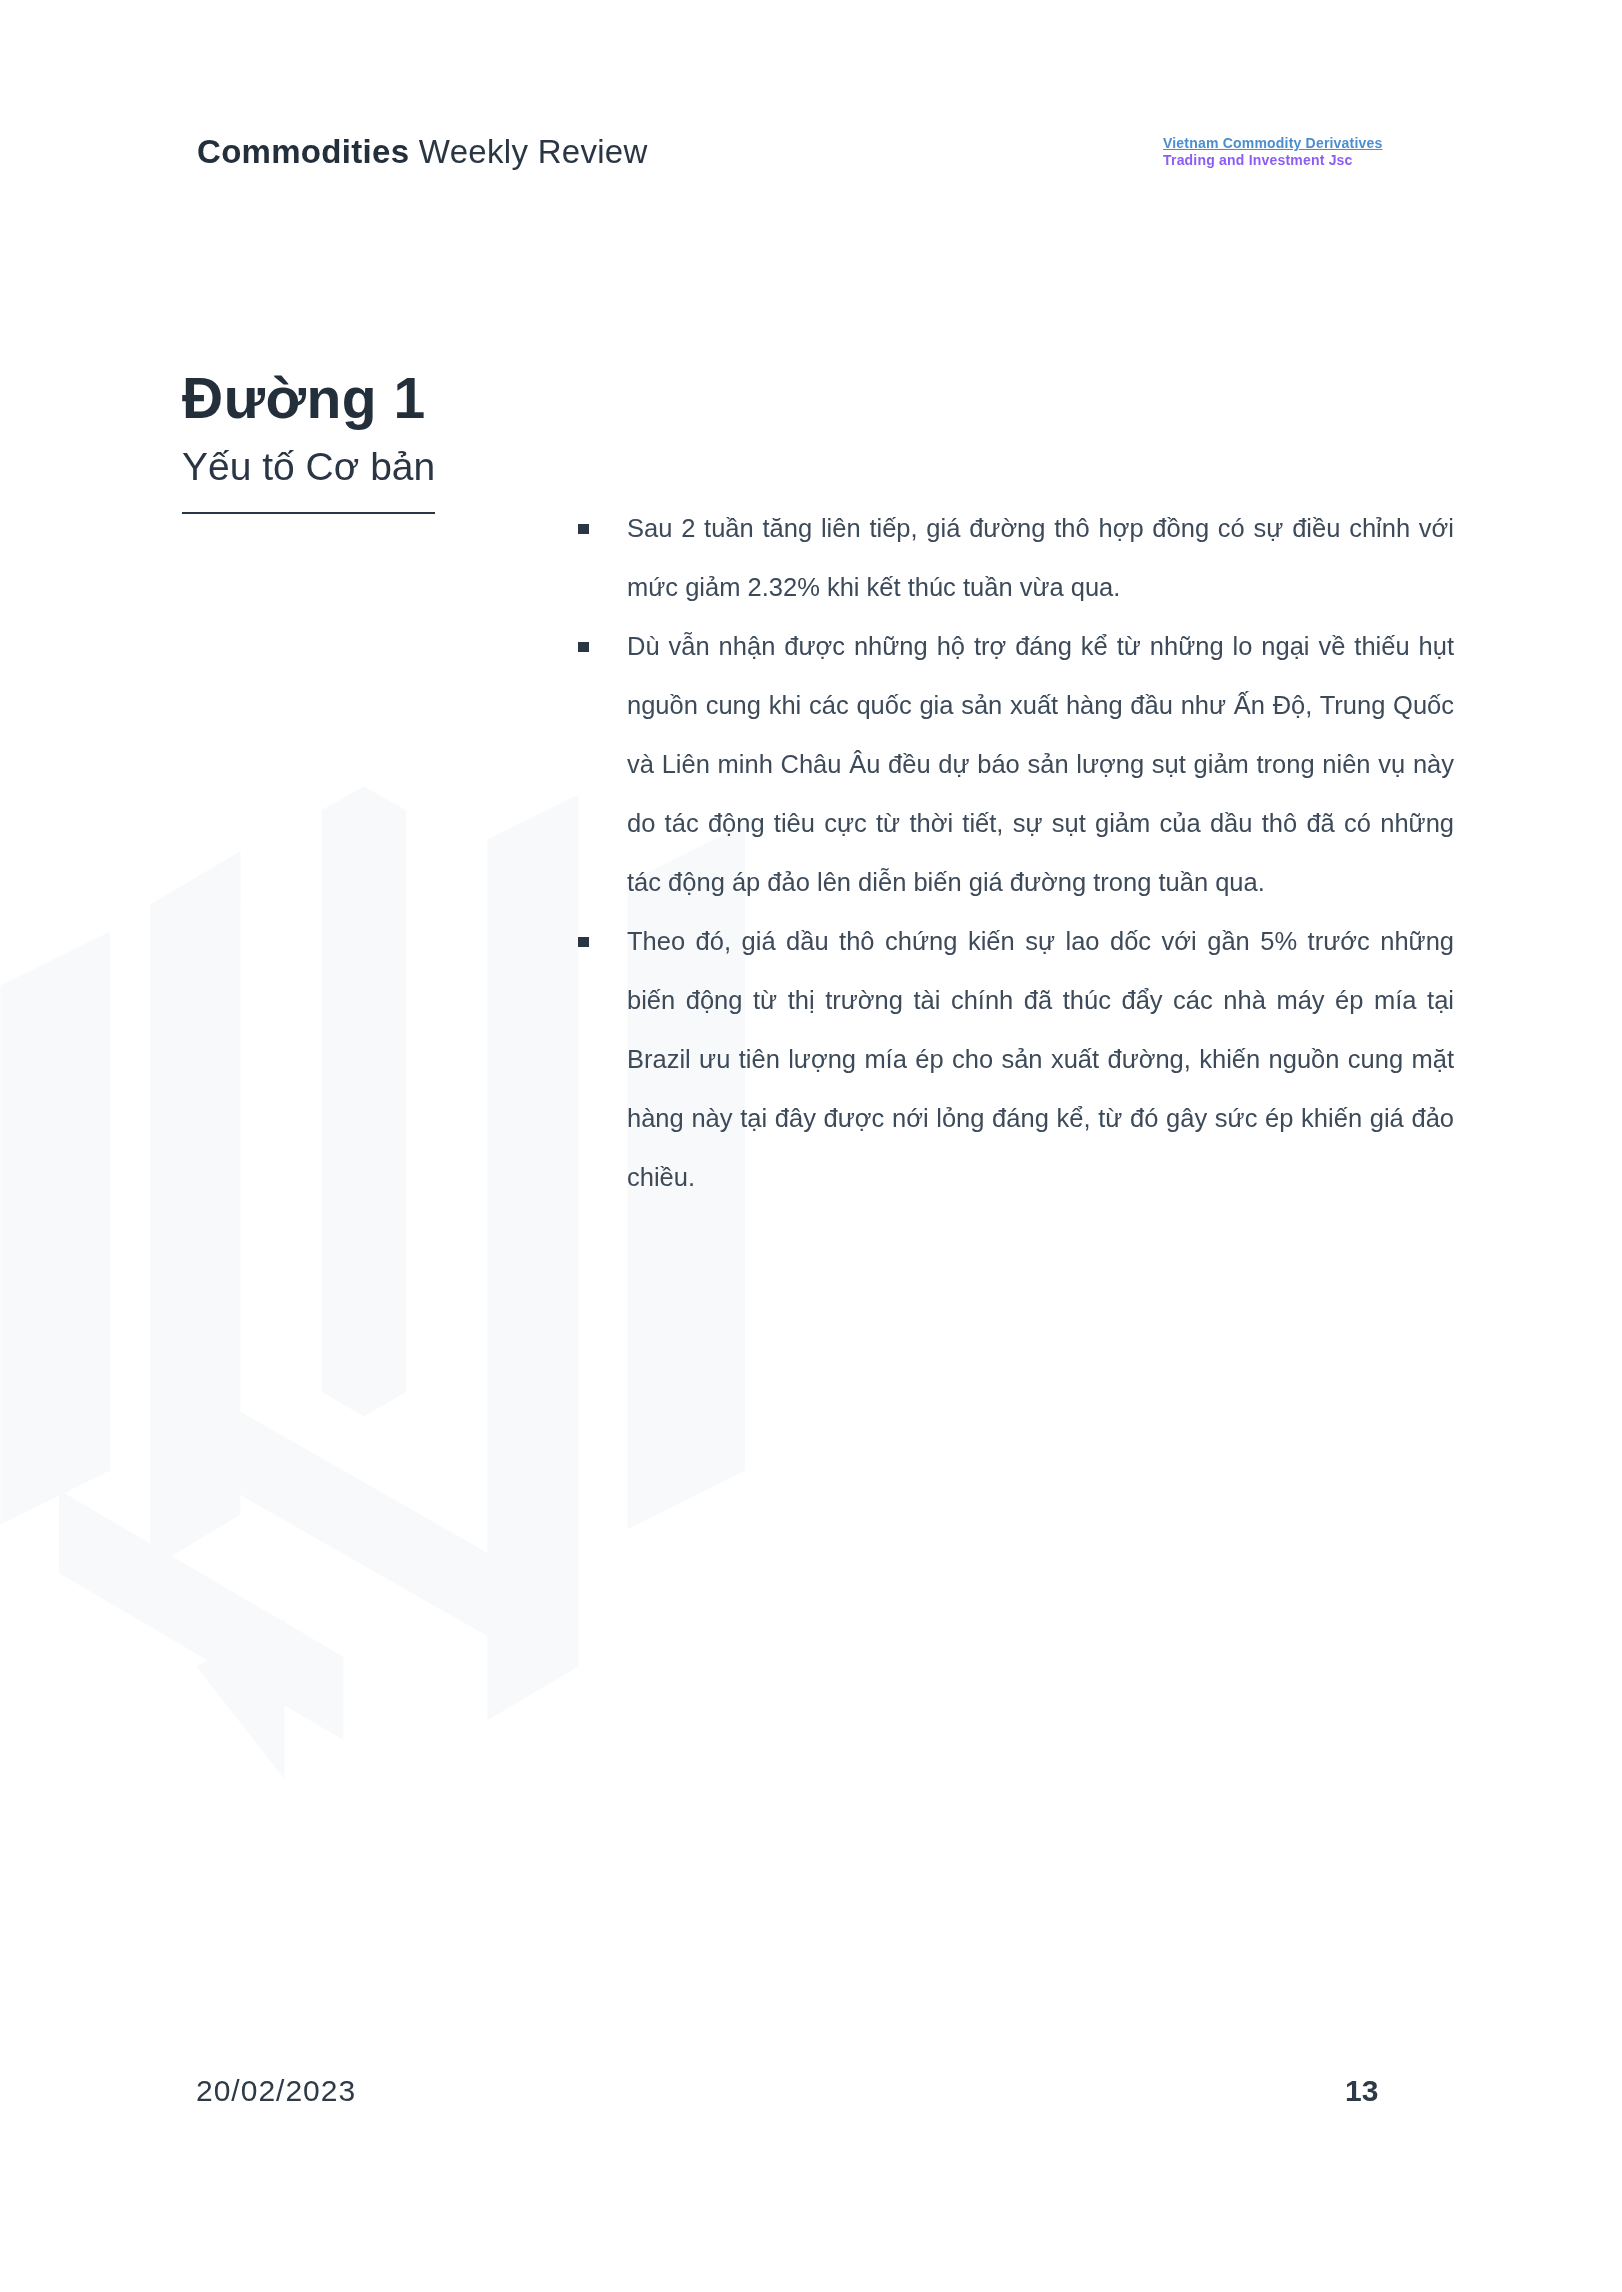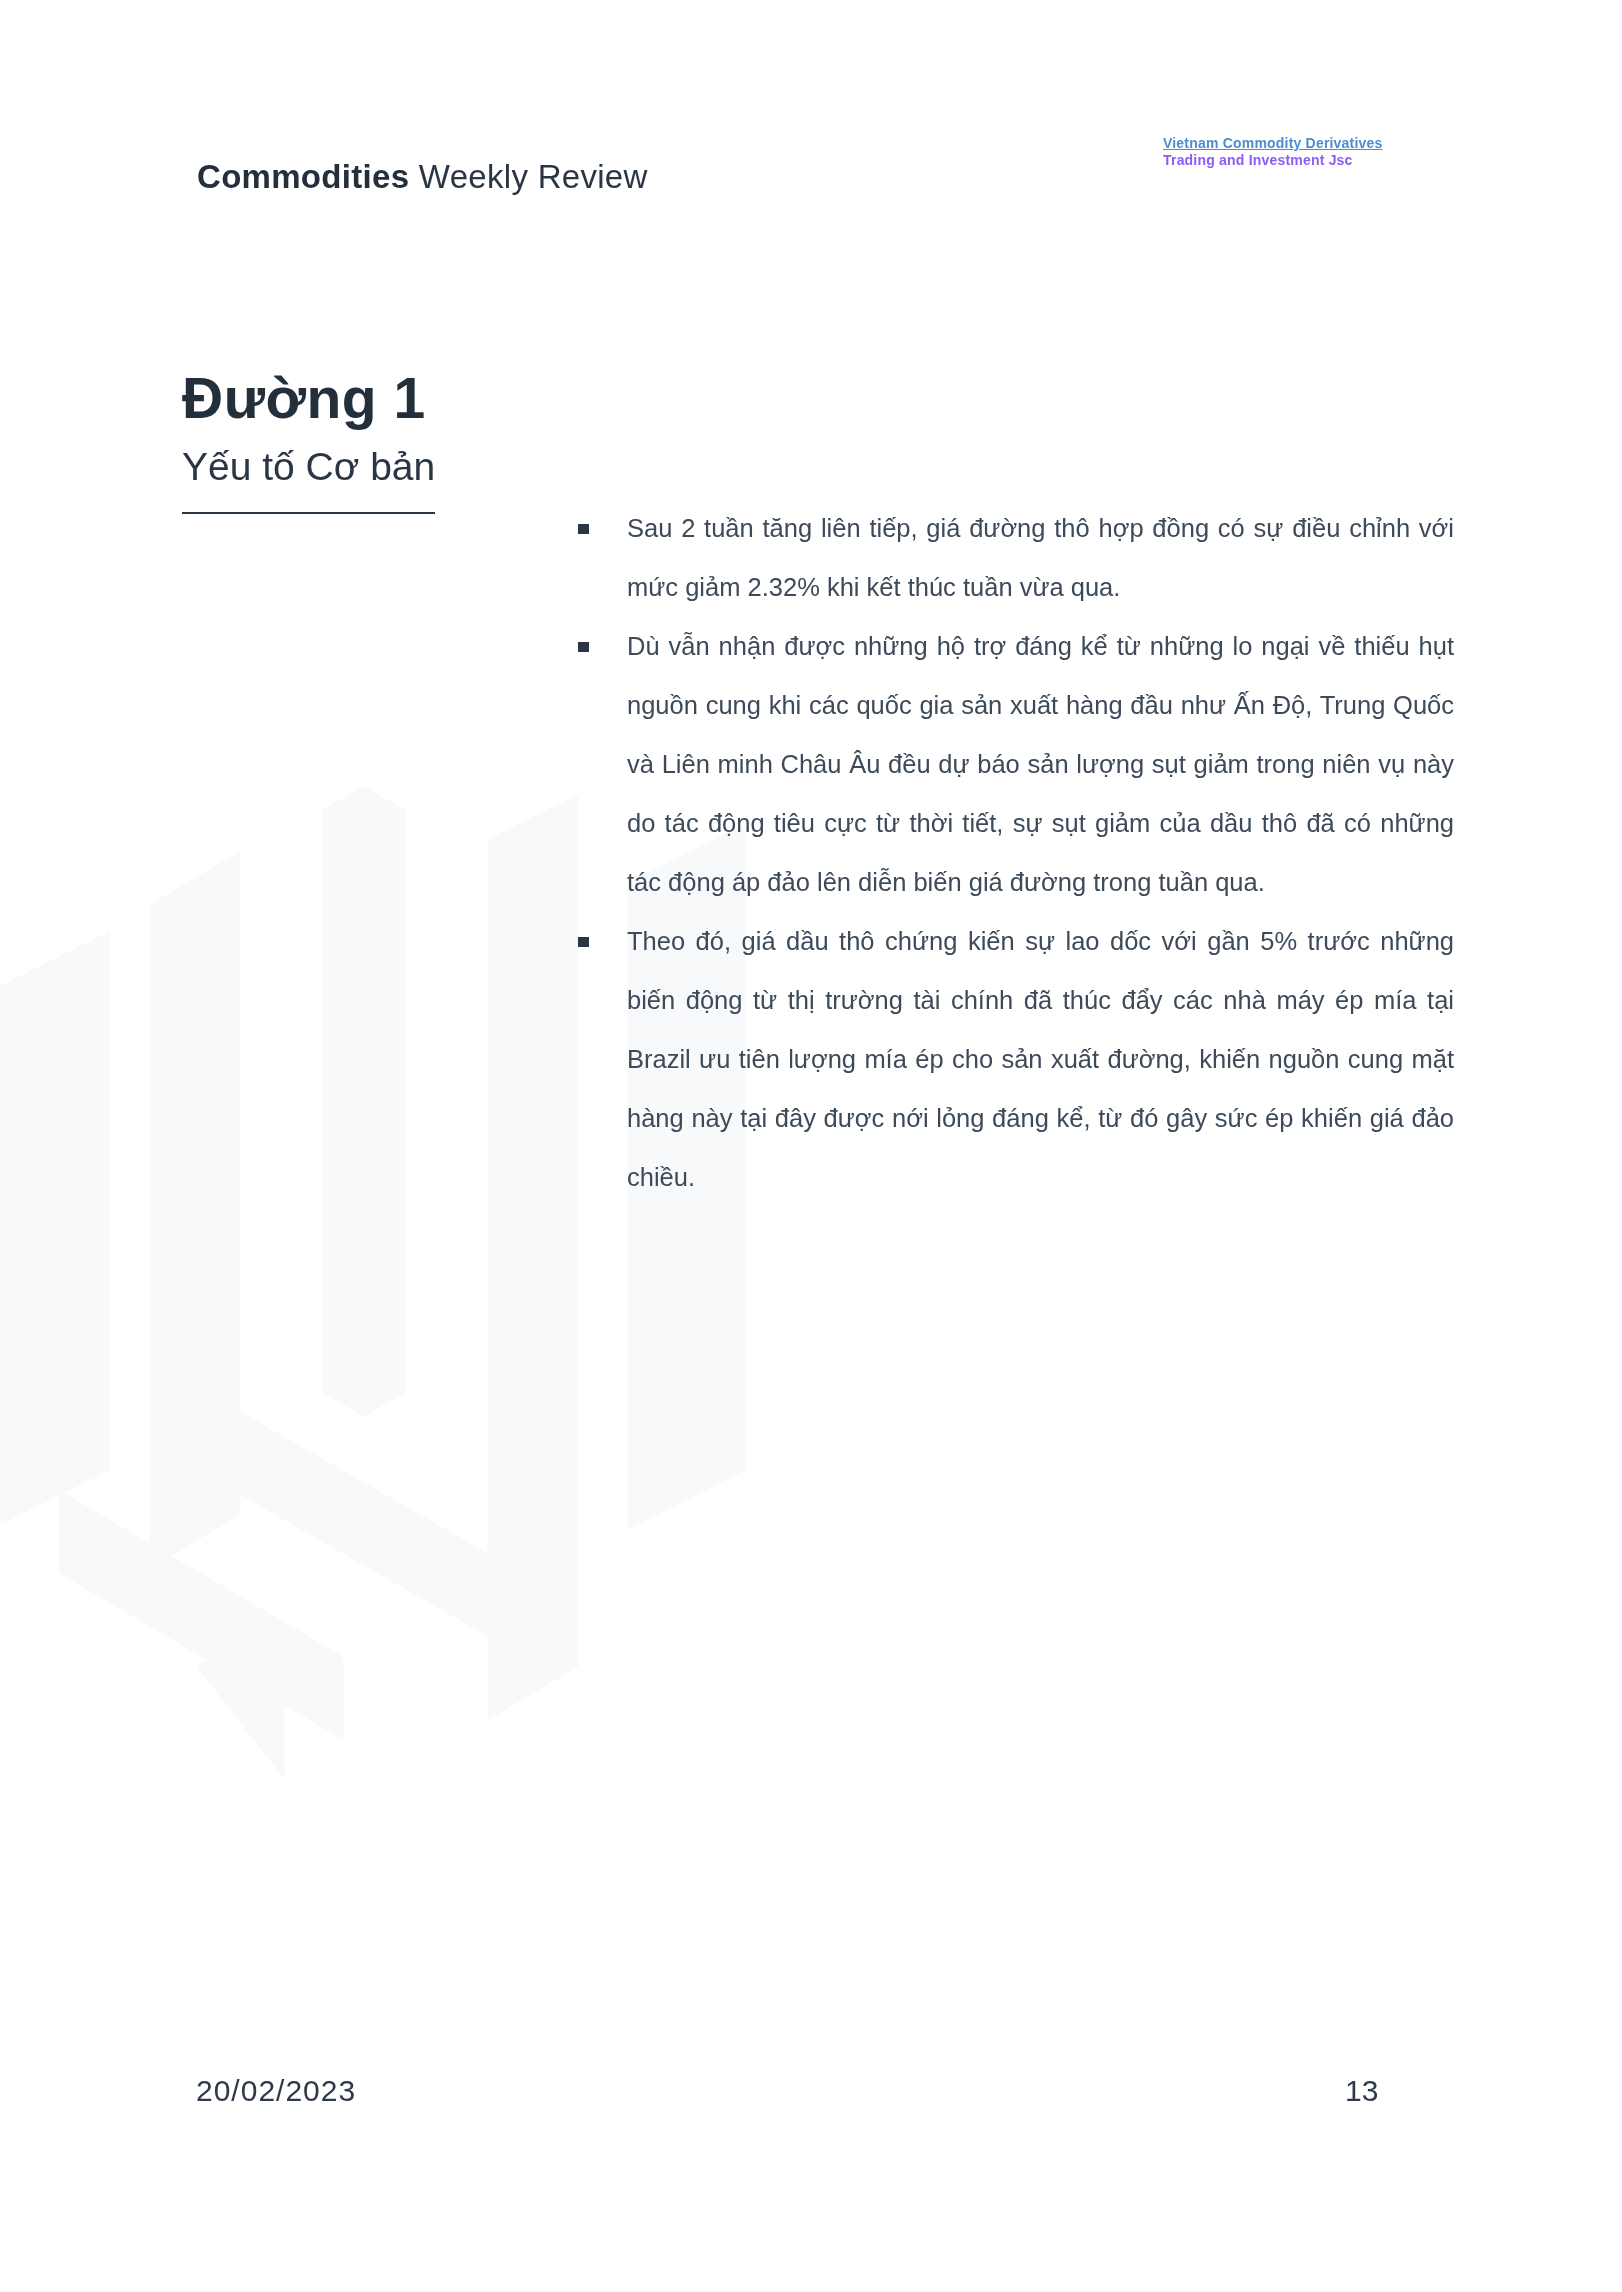--- a/index.html
+++ b/index.html
@@ -21,21 +21,20 @@
   }
 
   
   .header-brand {
     position: absolute;
     left: 197px; top: 133px;
     font-size: 33px;
     color: #242f3c;
     letter-spacing: 0.3px;
     white-space: nowrap;
-    margin-top: 25px;
   }
   .header-brand .bold { font-weight: 700; }
   .header-brand .regular { font-weight: 400; color: #2b3645; }
 
   .company-logo {
     position: absolute;
     left: 1163px; top: 135px;
     width: 294px;
     font-size: 14px;
     font-weight: 700;
@@ -97,20 +96,21 @@
     font-size: 30px;
     color: #2e3a48;
     letter-spacing: 1px;
     white-space: nowrap;
   }
   .footer-page {
     position: absolute;
     left: 1345px; top: 2074px;
     font-size: 30px;
     color: #2e3a48;
+    font-weight: bold;
   }
 </style>
 </head>
 <body>
 
 <svg class="watermark" viewBox="0 780 780 1240" xmlns="http://www.w3.org/2000/svg" aria-hidden="true">
   <g fill="#f8f9fa">
     <polygon points="0,1005 112,950 112,1500 0,1555"></polygon>
     <polygon points="153,922 245,868 245,1545 153,1600"></polygon>
     <polygon points="328,826 371,802 414,826 414,1420 371,1445 328,1420"></polygon>

